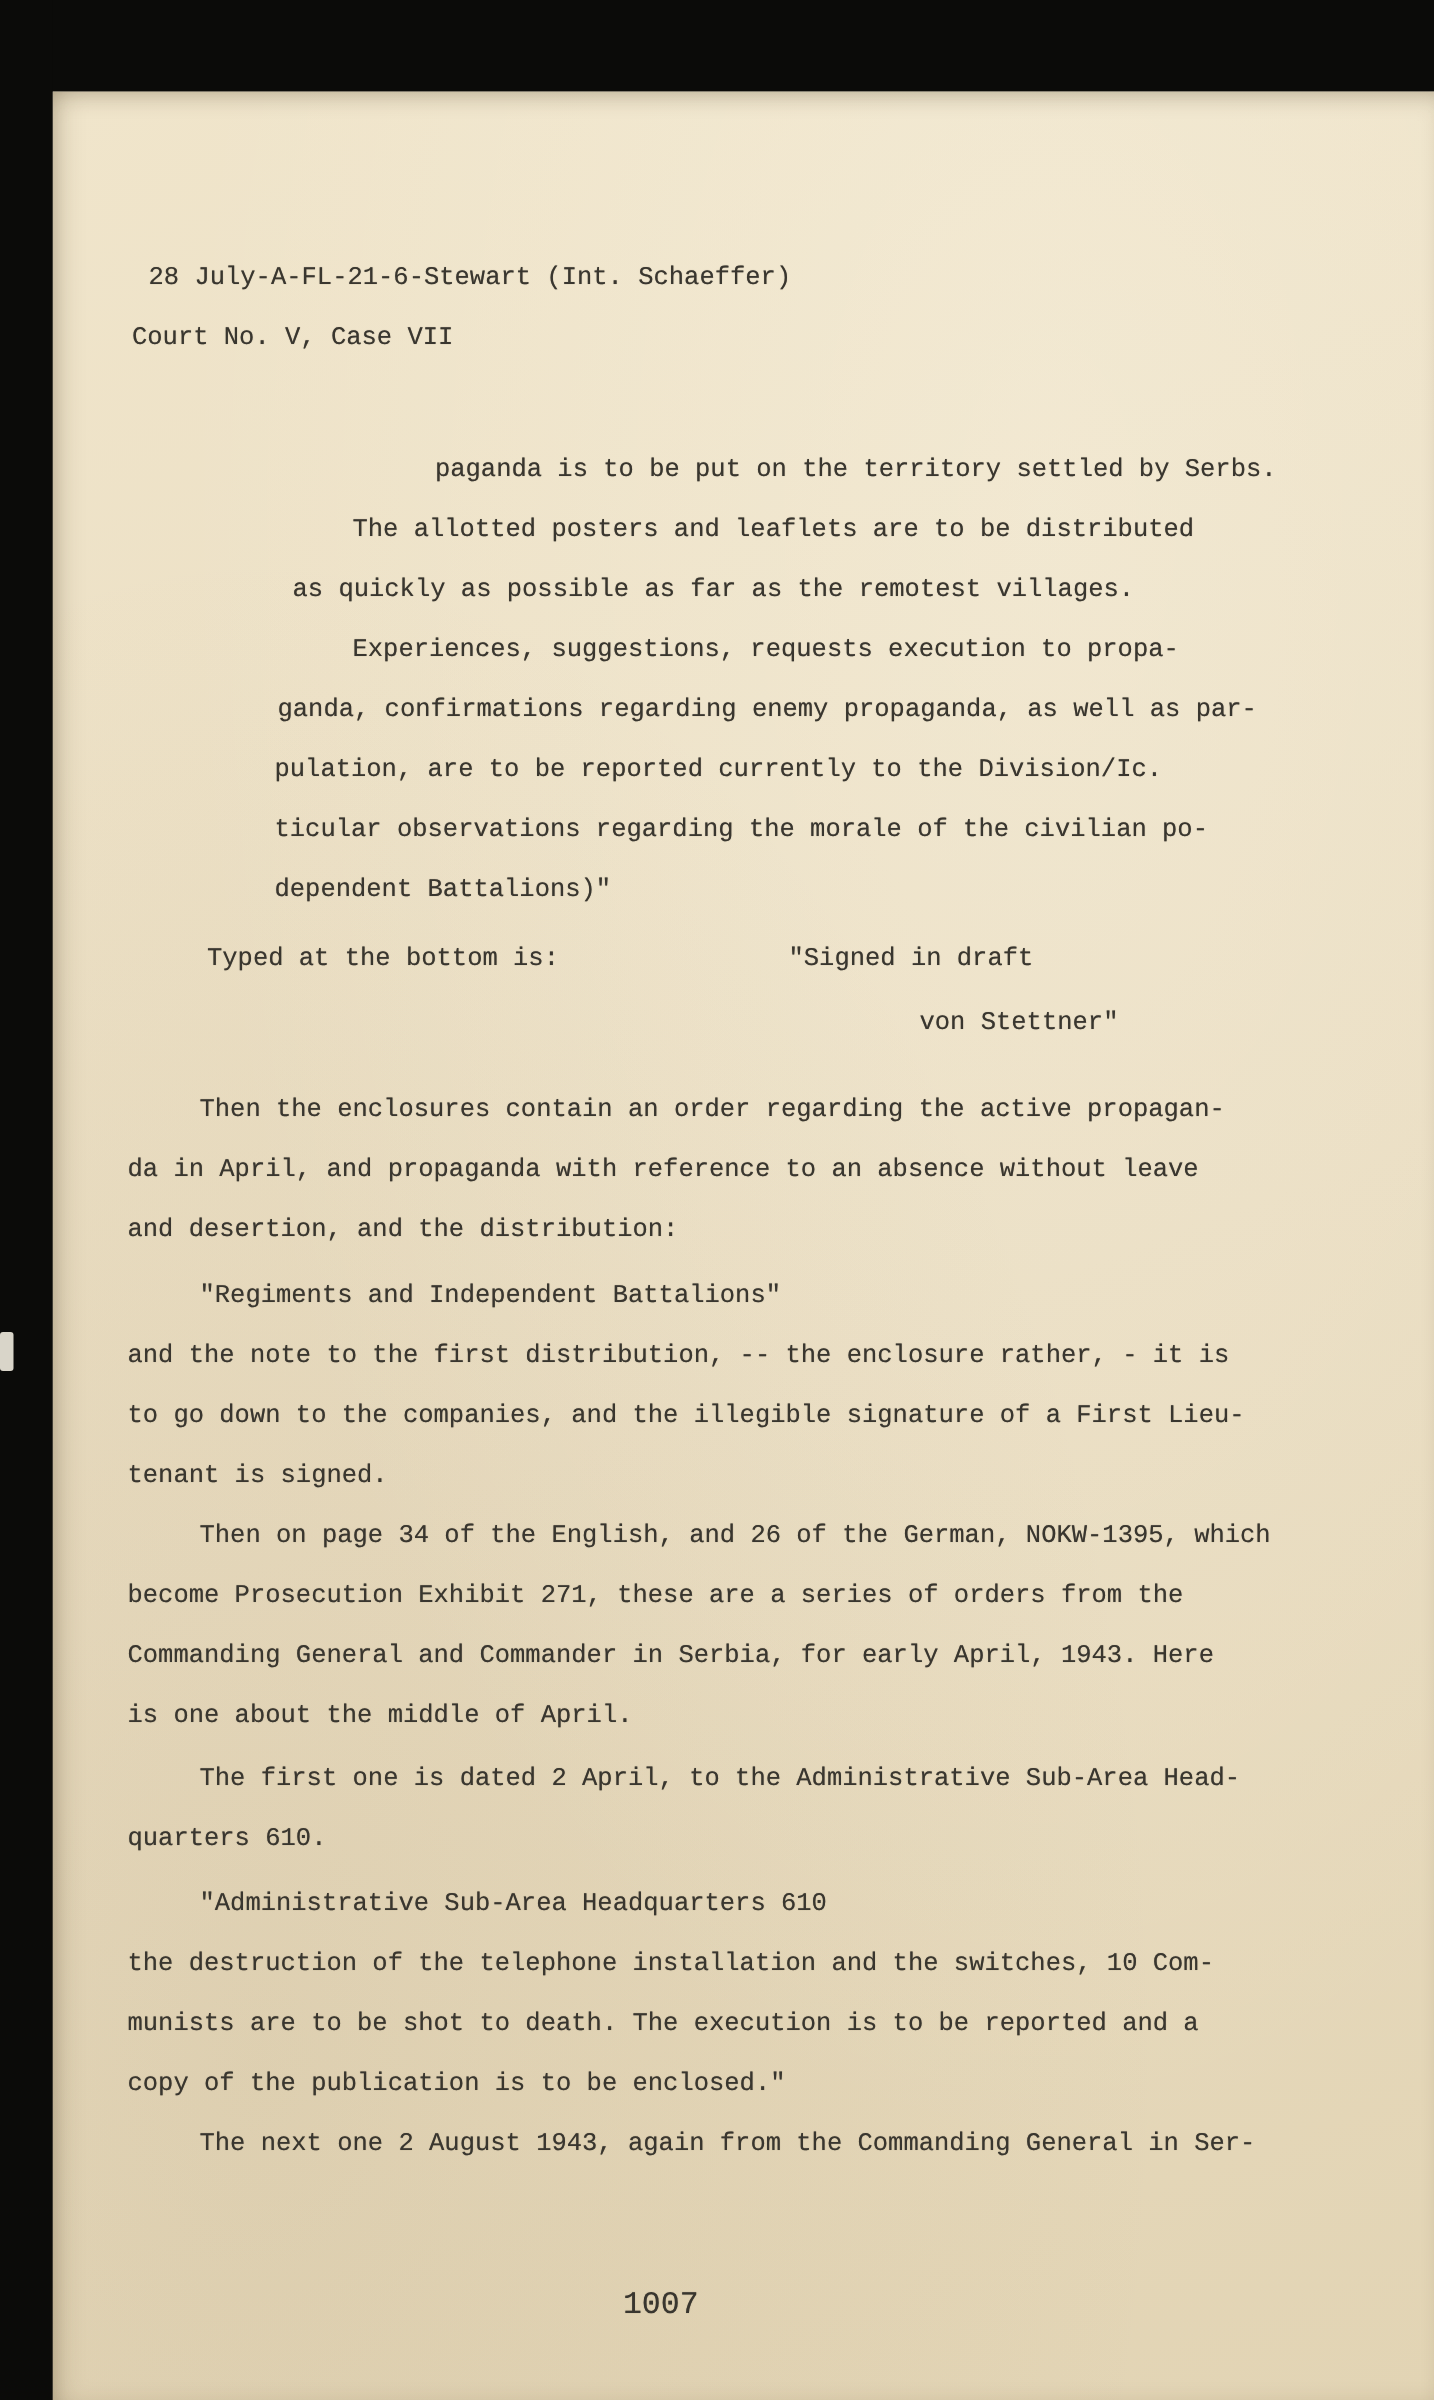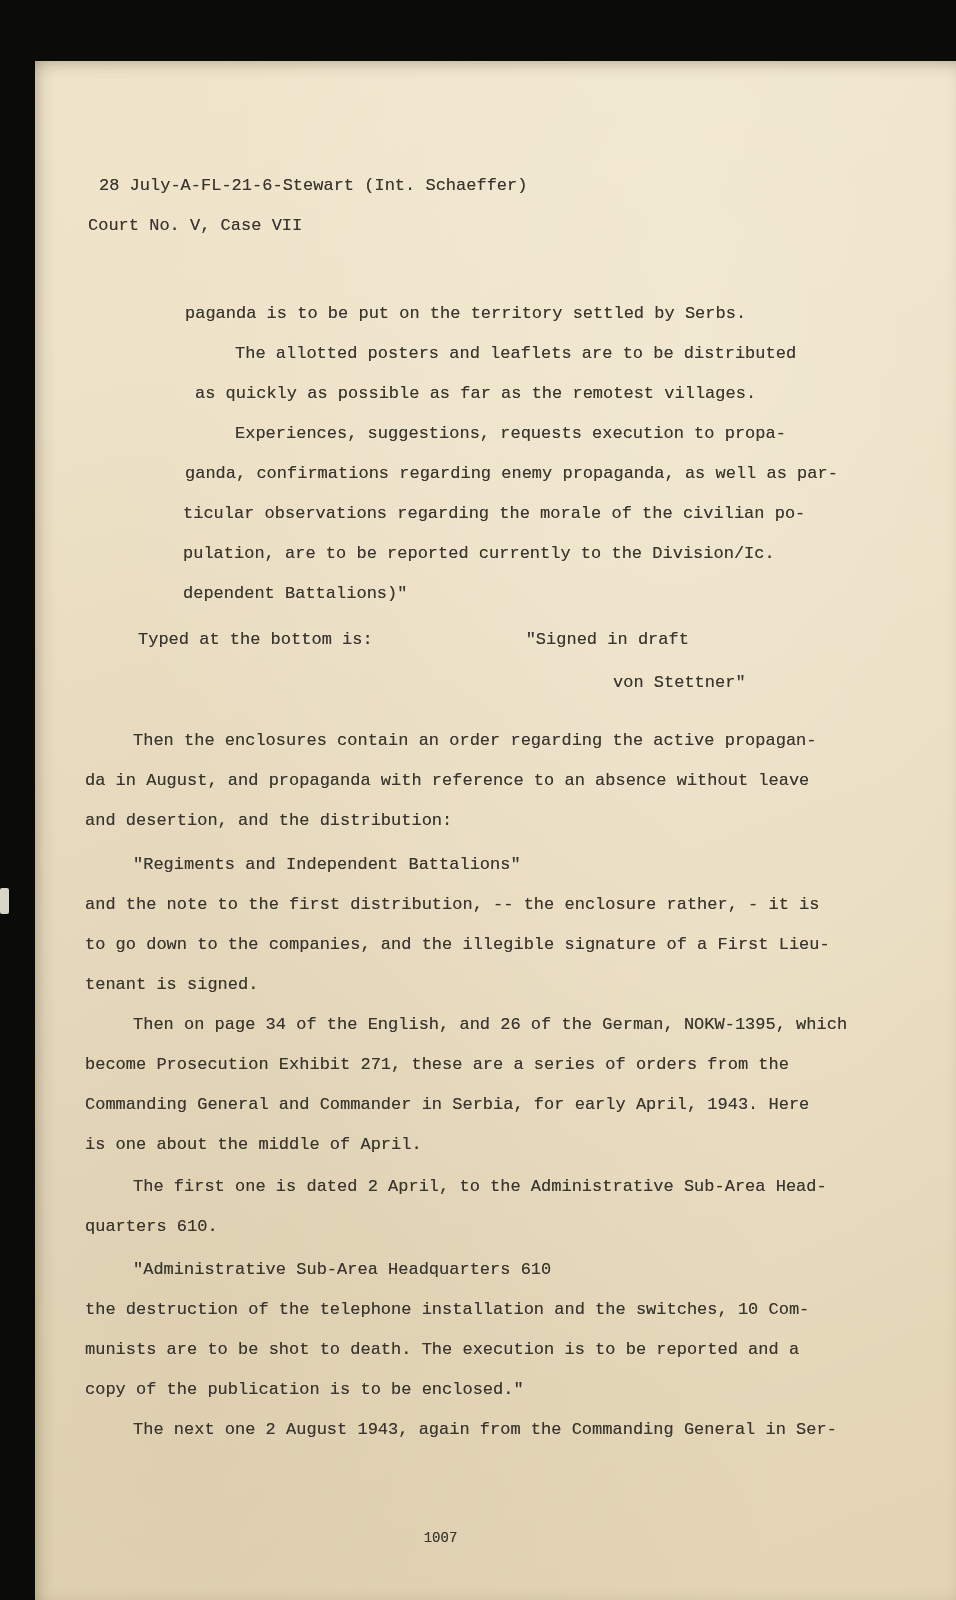--- a/index.html
+++ b/index.html
@@ -67,47 +67,47 @@
     padding-bottom: 1px;
   }
   .page-number {
     position: absolute;
     left: 0;
     right: 110px;
     bottom: 42px;
     height: 40px;
     line-height: 40px;
     text-align: center;
-    font-size: 14px;
+    font-size: 21px;
     text-shadow: 0 0 0.5px rgba(40, 35, 25, 0.55);
   }
 </style>
 </head>
 <body>
 
 <div class="scan">
   <div class="border-top"></div>
   <div class="border-left"></div>
   <div class="artifact"></div>
   <div class="paper">
     <div class="lines">
         <div class="line" style="padding-left: 14px;"><span>28 July-A-FL-21-6-Stewart (Int. Schaeffer)</span></div>
         <div class="line" style="padding-left: 3px;"><span>Court No. V, Case VII</span></div>
-        <div class="line" style="padding-left: 100px; margin-top: 48px;"><span>paganda is to be put on the territory settled by Serbs.</span></div>
+        <div class="line" style="padding-left: 100px; margin-top: 48px; text-align: center;"><span>paganda is to be put on the territory settled by Serbs.</span></div>
         <div class="line" style="padding-left: 150px;"><span>The allotted posters and leaflets are to be distributed</span></div>
         <div class="line" style="padding-left: 110px;"><span>as quickly as possible as far as the remotest villages.</span></div>
         <div class="line" style="padding-left: 150px;"><span>Experiences, suggestions, requests execution to propa-</span></div>
         <div class="line" style="padding-left: 100px;"><span>ganda, confirmations regarding enemy propaganda, as well as par-</span></div>
+        <div class="line" style="padding-left: 98px;"><span>pulation, are to be reported currently to the Division/Ic.</span></div>
         <div class="line" style="padding-left: 98px;"><span>ticular observations regarding the morale of the civilian po-</span></div>
-        <div class="line" style="padding-left: 98px;"><span>pulation, are to be reported currently to the Division/Ic.</span></div>
         <div class="line" style="padding-left: 98px;"><span>dependent Battalions)"</span></div>
         <div class="line" style="padding-left: 53px; margin-top: 6px; font-family: Liberation Mono, monospace;"><span>Typed at the bottom is:               "Signed in draft</span></div>
         <div class="line" style="padding-left: 528px; margin-top: 3px;"><span>von Stettner"</span></div>
         <div class="line" style="padding-left: 48px; margin-top: 18px;"><span>Then the enclosures contain an order regarding the active propagan-</span></div>
-        <div class="line"><span>da in August, and propaganda with reference to an absence without leave</span></div>
+        <div class="line"><span>da in April, and propaganda with reference to an absence without leave</span></div>
         <div class="line"><span>and desertion, and the distribution:</span></div>
         <div class="line" style="padding-left: 48px; margin-top: 4px;"><span>"Regiments and Independent Battalions"</span></div>
         <div class="line"><span>and the note to the first distribution, -- the enclosure rather, - it is</span></div>
         <div class="line"><span>to go down to the companies, and the illegible signature of a First Lieu-</span></div>
         <div class="line"><span>tenant is signed.</span></div>
         <div class="line" style="padding-left: 48px;"><span>Then on page 34 of the English, and 26 of the German, NOKW-1395, which</span></div>
         <div class="line"><span>become Prosecution Exhibit 271, these are a series of orders from the</span></div>
         <div class="line"><span>Commanding General and Commander in Serbia, for early April, 1943. Here</span></div>
         <div class="line"><span>is one about the middle of April.</span></div>
         <div class="line" style="padding-left: 48px; margin-top: 2px;"><span>The first one is dated 2 April, to the Administrative Sub-Area Head-</span></div>

